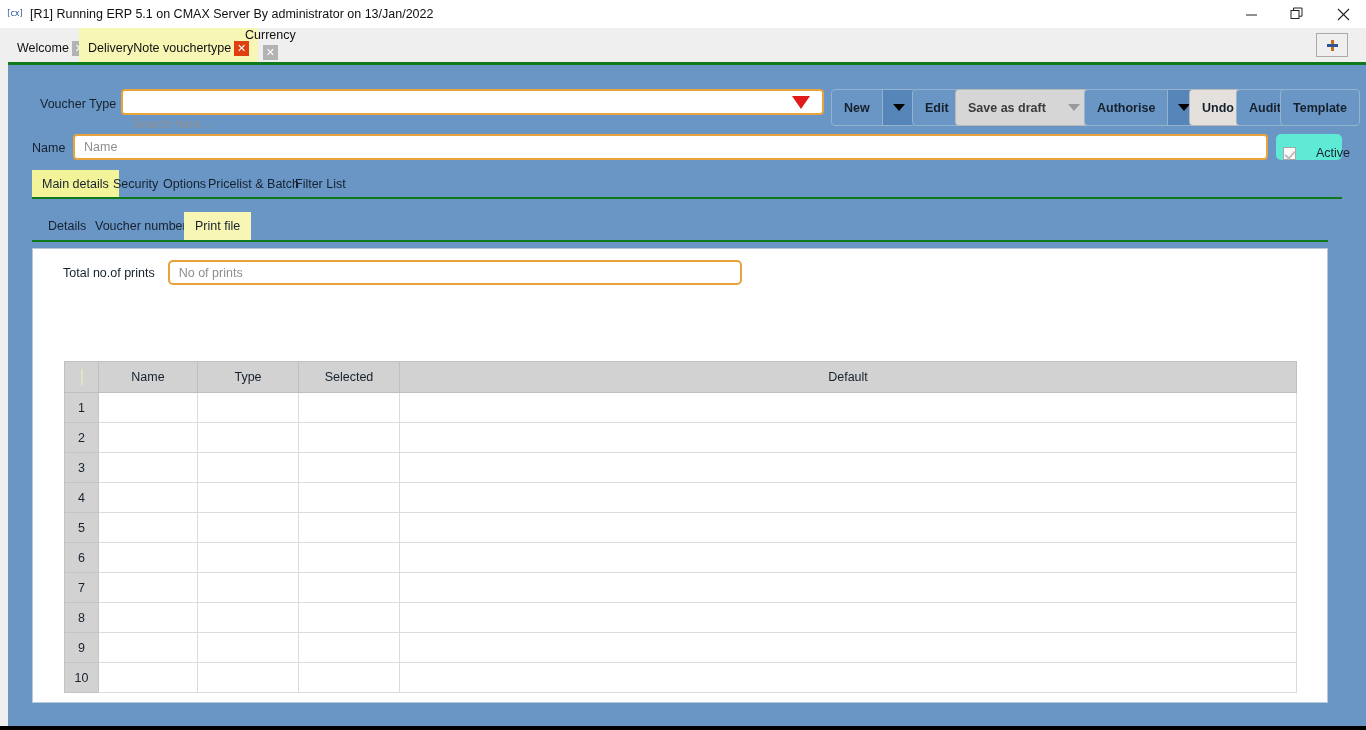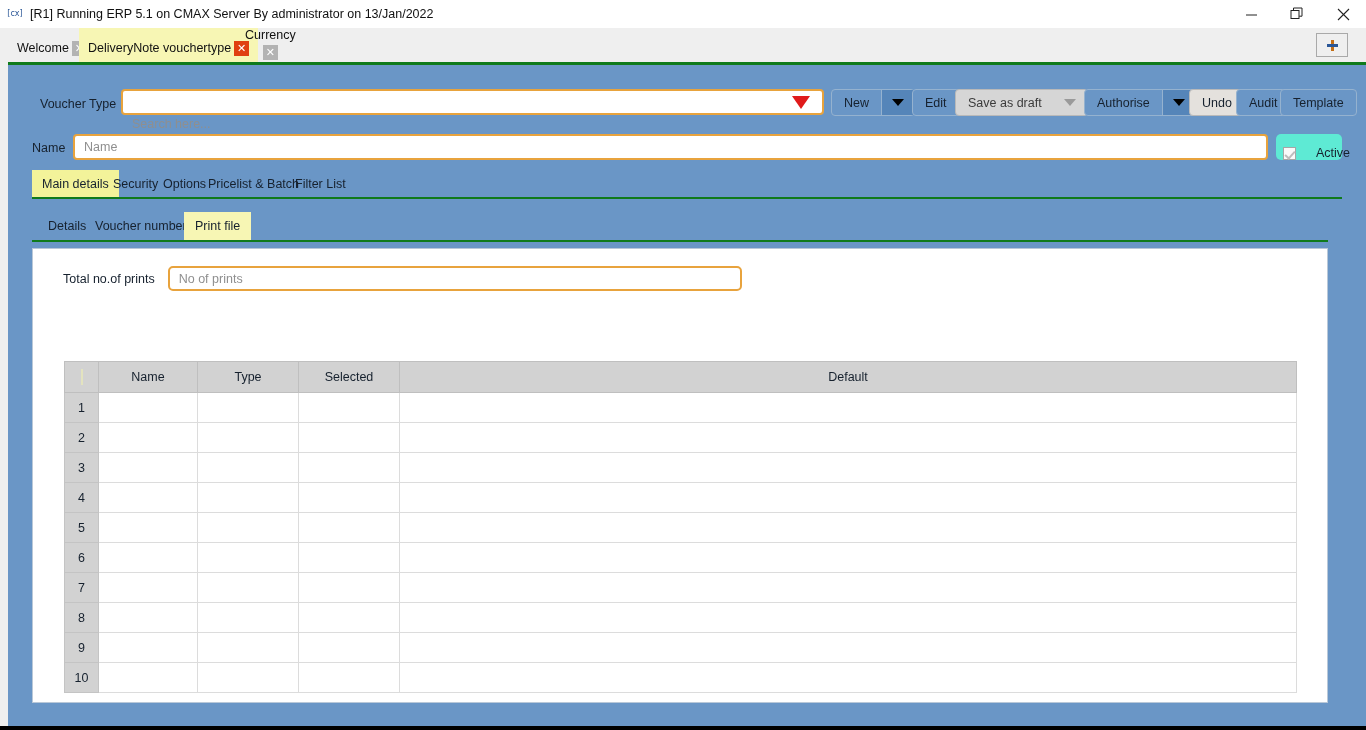--- a/index.html
+++ b/index.html
@@ -88,24 +88,24 @@
   .search-box .ph {
     font-size: 12.5px; color: #8f8f8f; padding-left: 9px; flex: 1; margin-top: 44px;
   }
   .search-caret {
     width: 0; height: 0; margin-right: 12px;
     border-left: 9px solid transparent; border-right: 9px solid transparent;
     border-top: 13px solid #e01b1b;
   }
 
   .btn {
-    position: absolute; height: 27px;
+    position: absolute; height: 37px;
     border: 1px solid #95b2cf; border-radius: 4px;
     background: #6a96c6; color: #16212e; font-size: 12.5px;
-    display: flex; align-items: center;
+    display: flex; align-items: center; font-weight: bold;
   }
   .btn .btn-label { padding: 0 12px; white-space: nowrap; }
   .btn .split {
     width: 33px; height: 100%; background: #5585b9;
     display: flex; align-items: center; justify-content: center;
     border-left: 1px solid #95b2cf;
   }
   .caret-dn {
     width: 0; height: 0;
     border-left: 6px solid transparent; border-right: 6px solid transparent;
@@ -164,21 +164,21 @@
   .green-line-sub {
     position: absolute; left: 24px; top: 175px; width: 1296px; height: 2px;
     background: #0f7a1b;
   }
 
   
   .panel {
     position: absolute; left: 24px; top: 183px; width: 1296px; height: 455px;
     background: #ffffff; border: 1px solid #b9c8d8;
   }
-  .prints-row { position: absolute; left: 30px; top: 17px; display: flex; align-items: center; text-align: center; }
+  .prints-row { position: absolute; left: 30px; top: 11px; display: flex; align-items: center; text-align: center; }
   .prints-lbl { font-size: 12.5px; color: #16212e; margin-right: 13px; }
   .prints-box {
     width: 574px; height: 25px; background: #ffffff;
     border: 2px solid #e8a33d; border-radius: 5px;
     display: flex; align-items: center;
   }
   .prints-box .ph { font-size: 12.5px; color: #8f8f8f; padding-left: 9px; }
 
   
   .grid {

